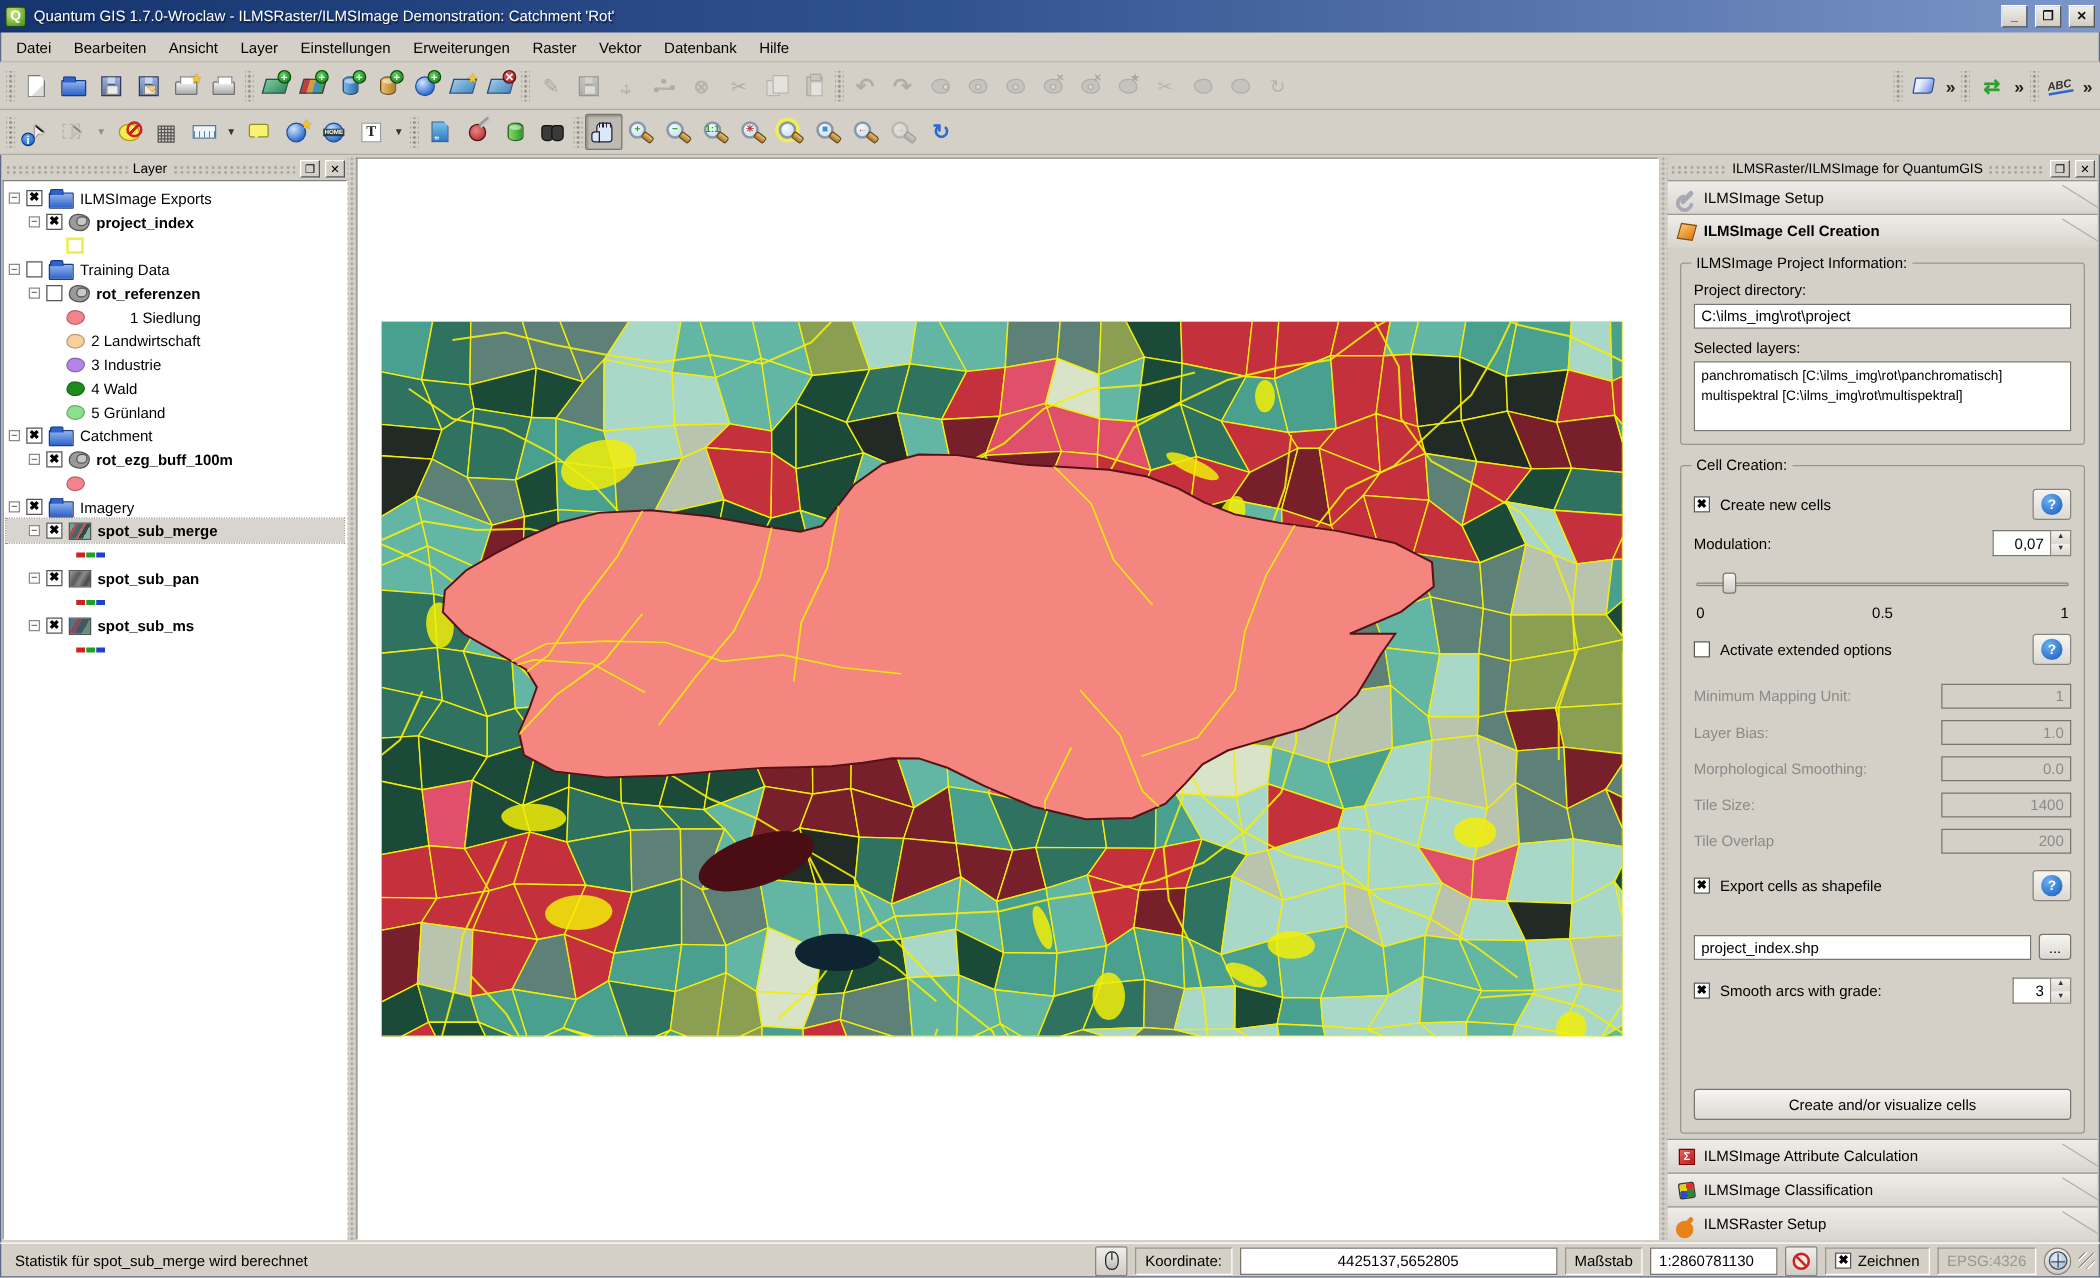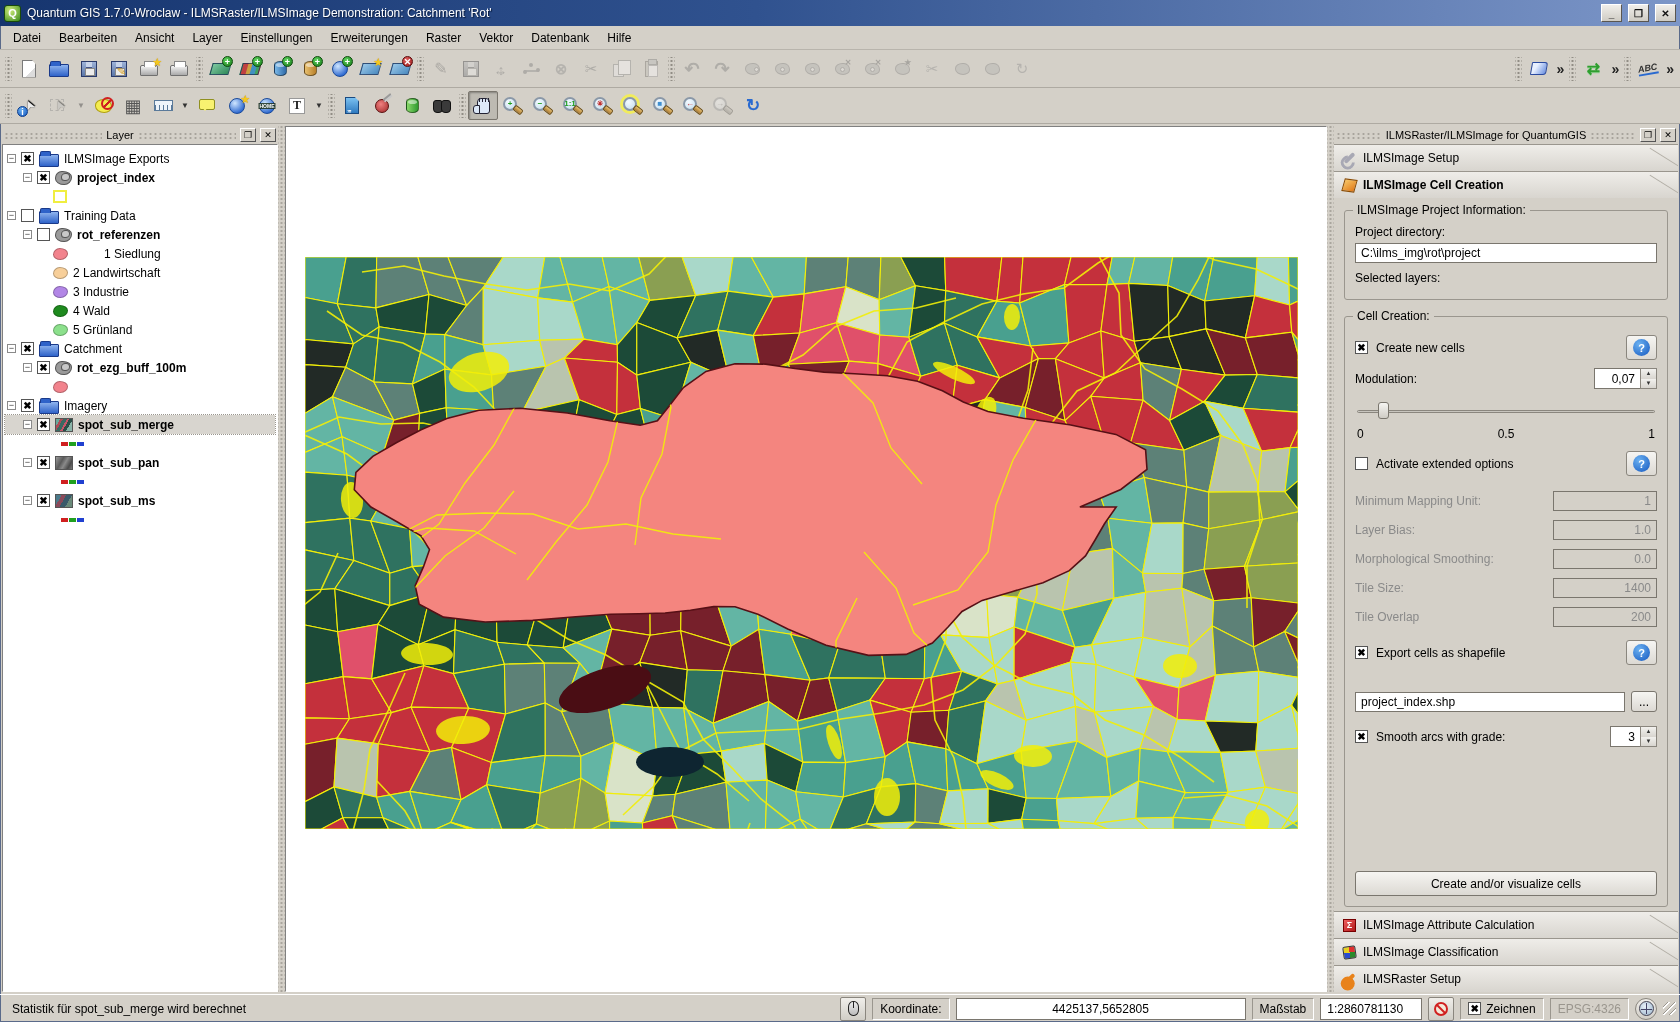--- a/index.html
+++ b/index.html
@@ -1088,20 +1088,24 @@
         <span class="ic-cell"></span>
         <span>ILMSImage Cell Creation</span>
       </div>
 
       <div class="panel-body">
         <div class="groupbox">
           <span class="glabel">ILMSImage Project Information:</span>
           <div class="flabel">Project directory:</div>
           <div class="field">C:\ilms_img\rot\project</div>
           <div class="flabel" style="margin-top:8px">Selected layers:</div>
+          <div class="listbox" id="sel-layers">
+              <div>panchromatisch [C:\ilms_img\rot\panchromatisch]</div>
+              <div>multispektral [C:\ilms_img\rot\multispektral]</div>
+            </div>
         </div>
 
         <div class="groupbox" style="flex:1;display:flex;flex-direction:column">
           <span class="glabel">Cell Creation:</span>
 
           <div class="cbrow">
             <span class="cb" id="cb-create">✖</span>
             <span>Create new cells</span>
             <span class="hbtn">
                 <span class="hq">?</span>
@@ -1207,21 +1211,21 @@
 
   <div class="statusbar">
     <span>Statistik für spot_sub_merge wird berechnet</span>
     <span class="spacer"></span>
     <span class="sb-btn">
         <span class="ic-mouse"></span>
       </span>
     <span class="sb-box">
         <span>Koordinate:</span>
       </span>
-    <span class="sb-field" style="width:290px;justify-content:center">4425137,5652805</span>
+    <span class="sb-field" style="width:254px;justify-content:center">4425137,5652805</span>
     <span class="sb-box">
         <span>Maßstab</span>
       </span>
     <span class="sb-field" style="width:102px">1:2860781130</span>
     <span class="sb-btn">
         <span class="ic-stop"></span>
       </span>
     <span class="sb-box">
       <span class="cb" id="cb-render">✖</span>
       <span>Zeichnen</span>

